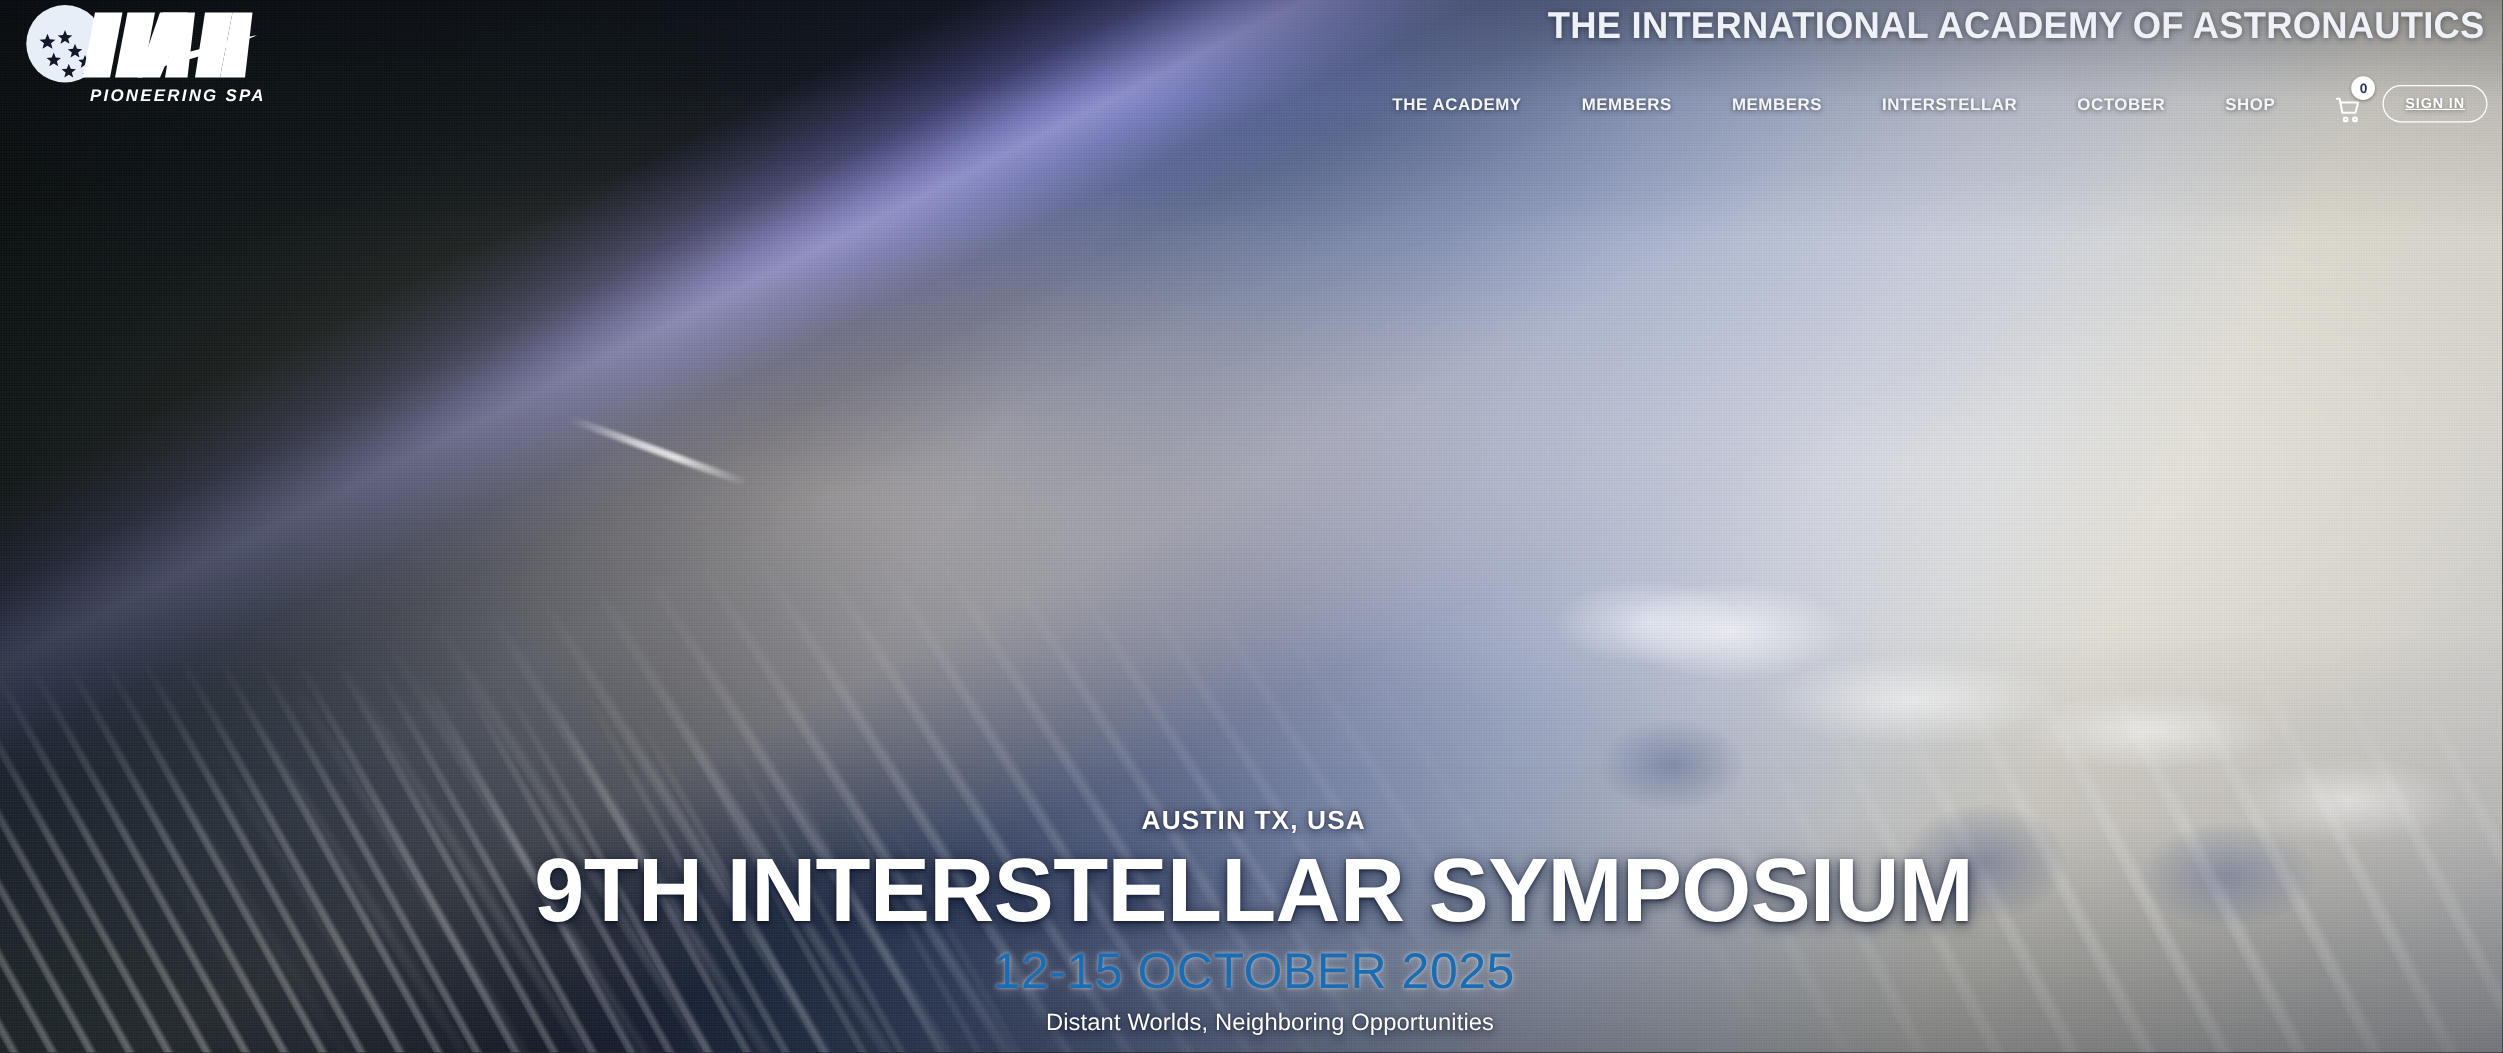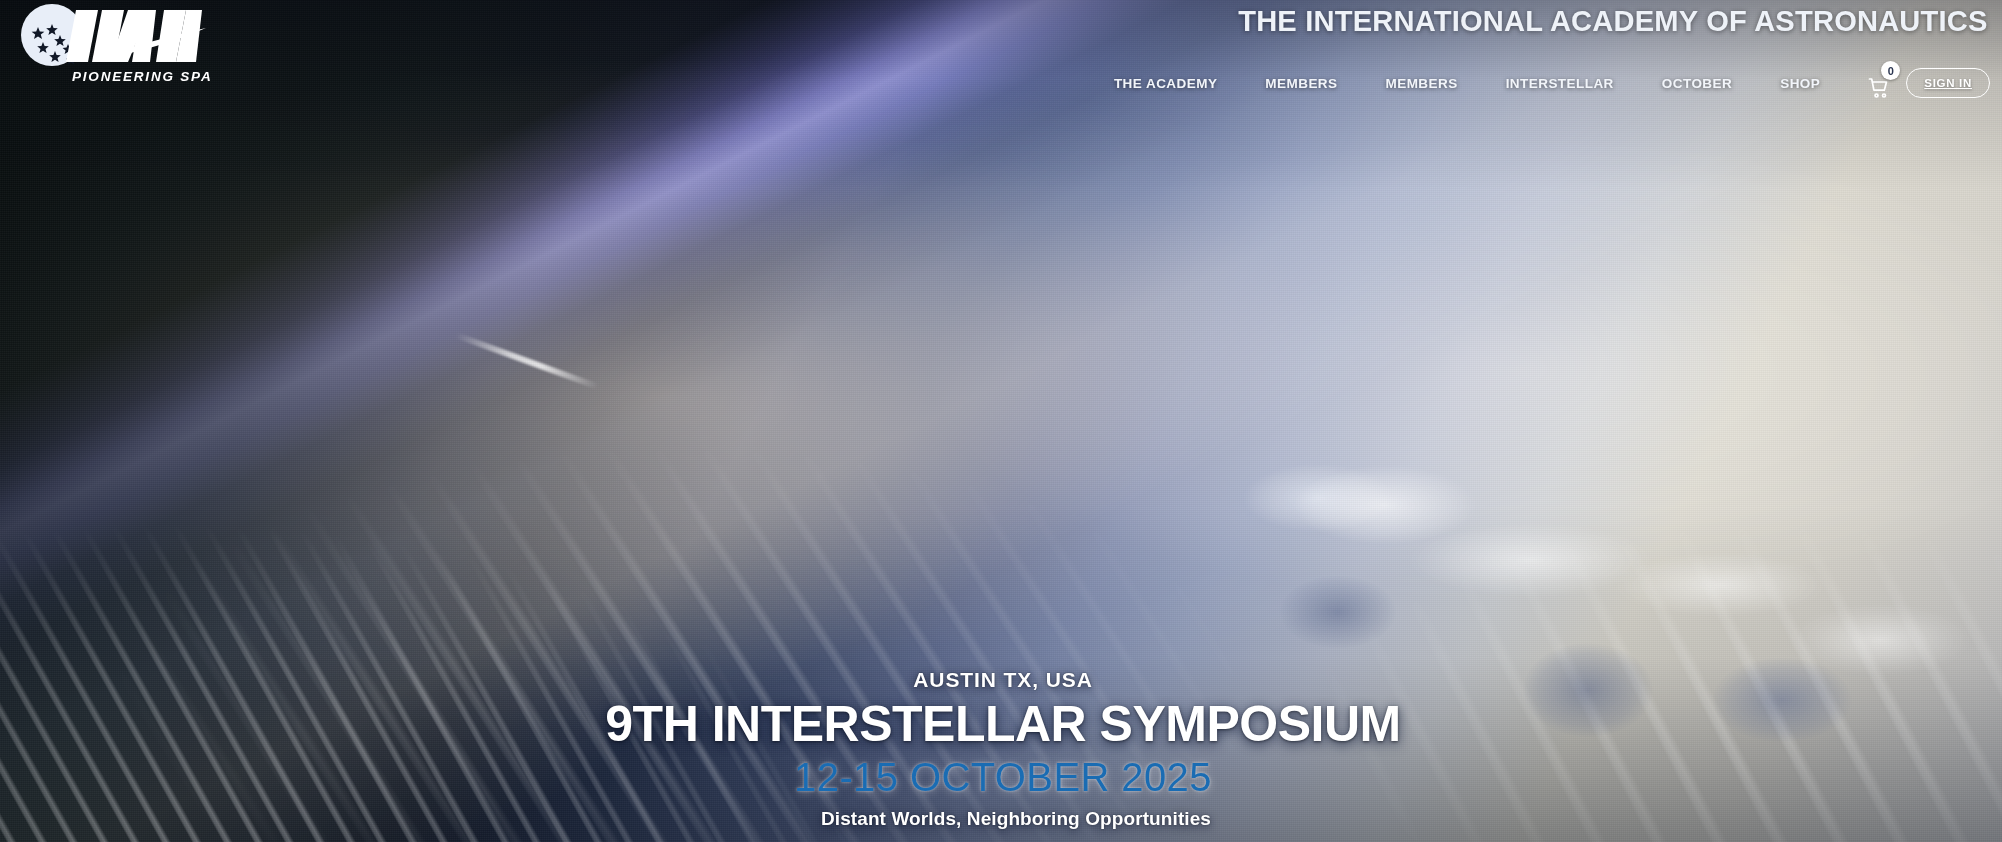--- a/index.html
+++ b/index.html
@@ -270,39 +270,39 @@
   .hero-location {
     color:#ffffff;
     font-size:21px;
     font-weight:600;
     letter-spacing:.9px;
     text-shadow:0 2px 8px rgba(10,16,40,.75), 0 0 2px rgba(0,0,0,.5);
     margin-bottom:6px;
   }
   .hero-title {
     color:#ffffff;
-    font-size:50px;
+    font-size:72px;
     font-weight:700;
     letter-spacing:-.5px;
     line-height:1.06;
     text-shadow:0 3px 12px rgba(10,20,50,.75), 0 1px 3px rgba(0,0,0,.55);
   }
   .hero-date {
     color:#1a6cb3;
     font-size:40px;
     font-weight:400;
     letter-spacing:.4px;
     line-height:1.2;
     margin-top:2px;
     text-shadow:0 0 3px rgba(255,255,255,.55), 0 2px 9px rgba(255,255,255,.35);
   }
   .hero-tagline {
     color:#ffffff;
     font-size:19px;
-    font-weight:700;
+    font-weight:400;
     letter-spacing:.1px;
     margin-top:7px;
     text-shadow:0 2px 8px rgba(10,16,40,.7), 0 0 2px rgba(0,0,0,.45);
     padding-left:26px;
   }
 </style>
 </head>
 <body>
 
 <div id="stage">

